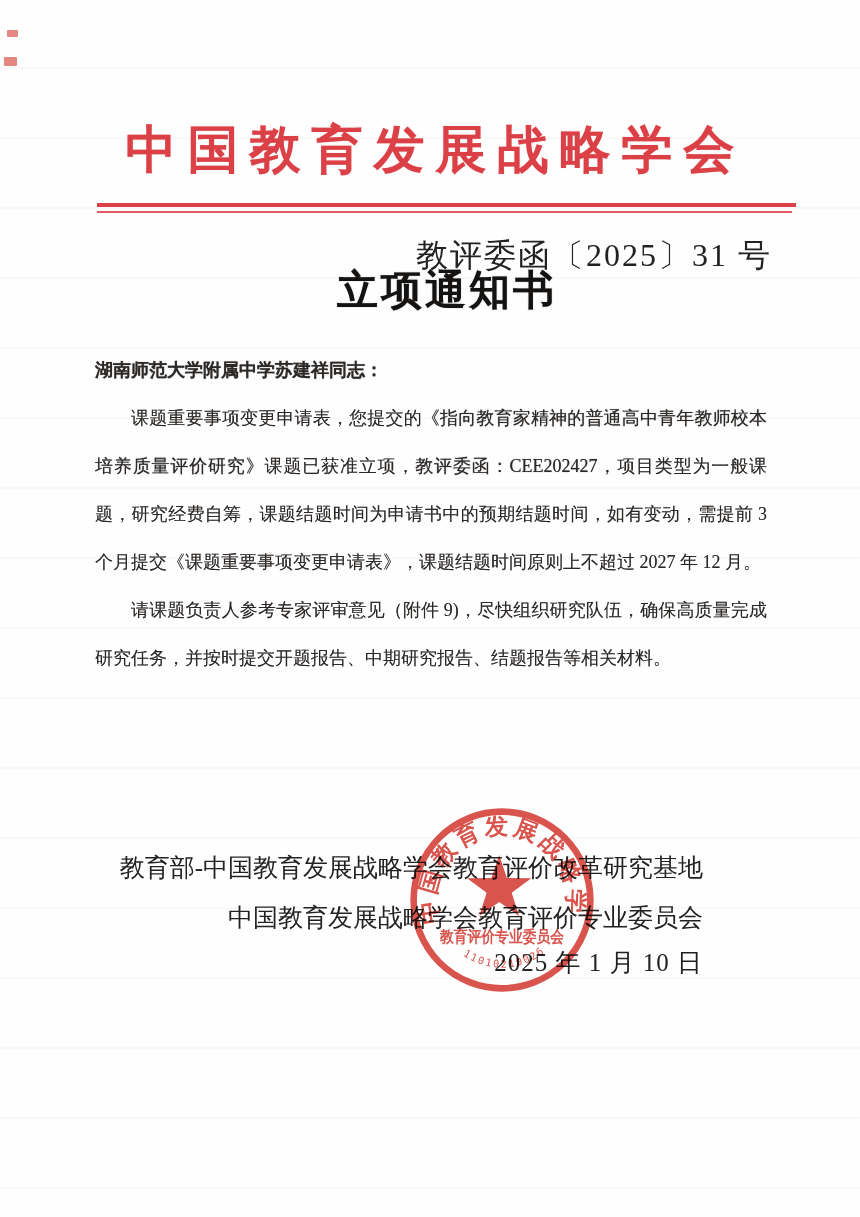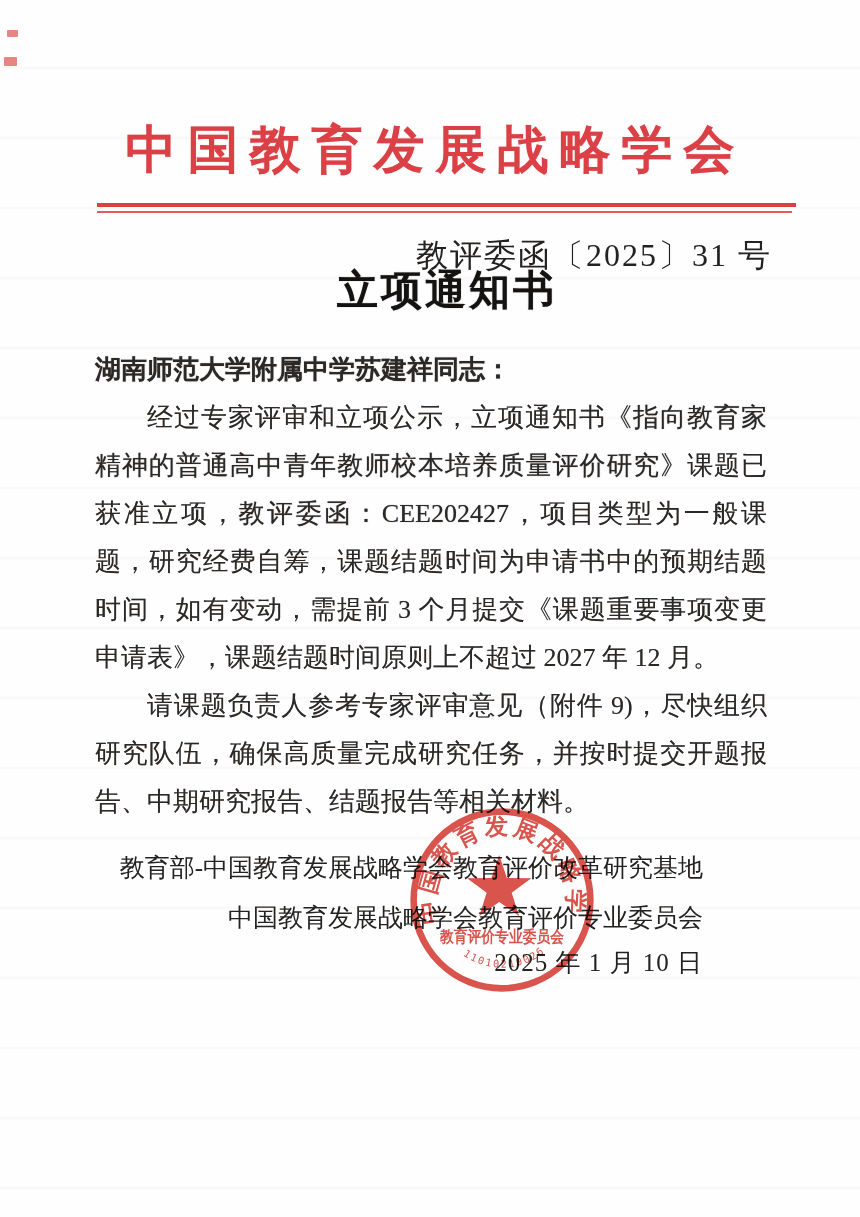--- a/index.html
+++ b/index.html
@@ -47,21 +47,21 @@
     text-align:center;
     font-size:41px;font-weight:900;letter-spacing:3px;
     color:#151311;
     text-shadow:0 0 1px rgba(0,0,0,.55);
     white-space:nowrap;
     margin-left:17px;
   }
 
   .letter-body{
     position:absolute;left:95px;top:346px;width:672px;
-    font-size:26px;line-height:48px;
+    font-size:18px;line-height:48px;
     text-align:justify;text-justify:inter-ideograph;
     color:var(--ink);
     text-shadow:0 0 .5px rgba(0,0,0,.35);
   }
   .salutation{font-weight:700;text-shadow:0 0 1px rgba(0,0,0,.5);}
   .para{text-indent:2em;}
   .run-bold{font-weight:400;text-shadow:0 0 1px rgba(0,0,0,.55);}
 
   .signature{
     position:absolute;top:843px;right:157px;
@@ -99,21 +99,21 @@
 
   <div class="sep-thick"></div>
   <div class="sep-thin"></div>
 
   <div class="doc-number">教评委函〔2025〕31 号</div>
 
   <div class="doc-title">立项通知书</div>
 
   <div class="letter-body">
     <p class="salutation">湖南师范大学附属中学苏建祥同志：</p>
-    <p class="para"><span class="run-normal">经过专家评审和立项公示，立项通知书</span><span class="run-bold">《指向教育家精神的普通高中青年教师校本培养质量评价研究》</span><span class="run-normal">课题已获准立项，</span><span class="run-bold">教评委函：CEE202427，</span><span class="run-normal">项目类型为一般课题，研究经费自筹，课题结题时间为申请书中的预期结题时间，如有变动，需提前 3 个月提交《课题重要事项变更申请表》，课题结题时间原则上不超过 2027 年 12 月。</span></p>
+    <p class="para"><span class="run-normal">课题重要事项变更申请表，您提交的</span><span class="run-bold">《指向教育家精神的普通高中青年教师校本培养质量评价研究》</span><span class="run-normal">课题已获准立项，</span><span class="run-bold">教评委函：CEE202427，</span><span class="run-normal">项目类型为一般课题，研究经费自筹，课题结题时间为申请书中的预期结题时间，如有变动，需提前 3 个月提交《课题重要事项变更申请表》，课题结题时间原则上不超过 2027 年 12 月。</span></p>
     <p class="para">请课题负责人参考专家评审意见（附件 9)，尽快组织研究队伍，确保高质量完成研究任务，并按时提交开题报告、中期研究报告、结题报告等相关材料。</p>
   </div>
 
   <div class="signature">
     <div>教育部-中国教育发展战略学会教育评价改革研究基地</div>
     <div>中国教育发展战略学会教育评价专业委员会</div>
     <div class="sig-date">2025 年 1 月 10 日</div>
   </div>
 
   <svg class="seal" viewBox="0 0 200 200" aria-hidden="true">

